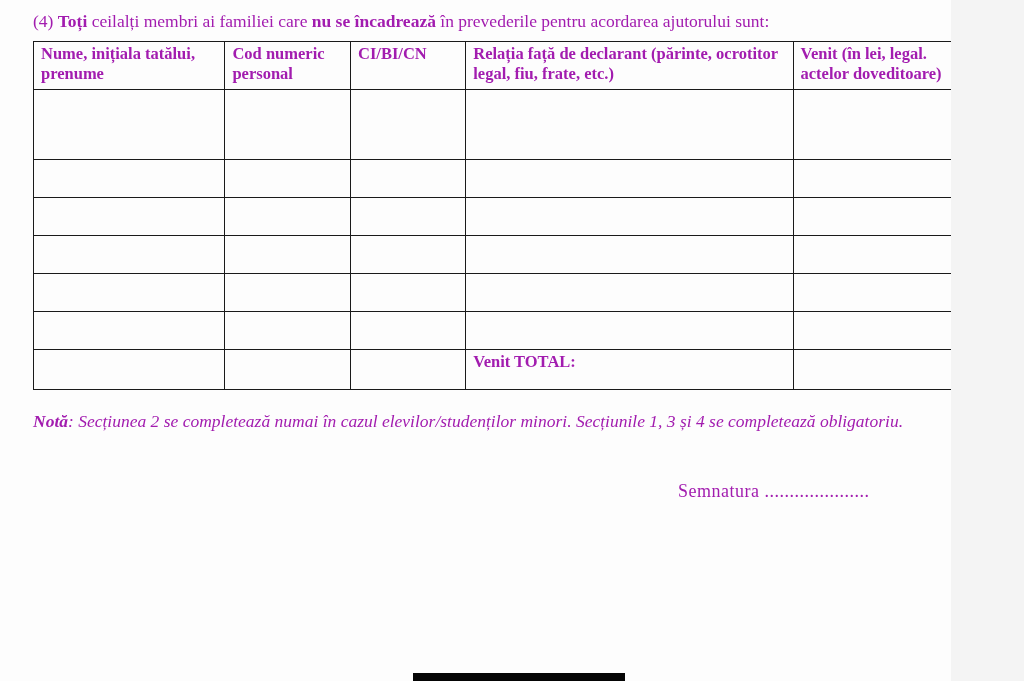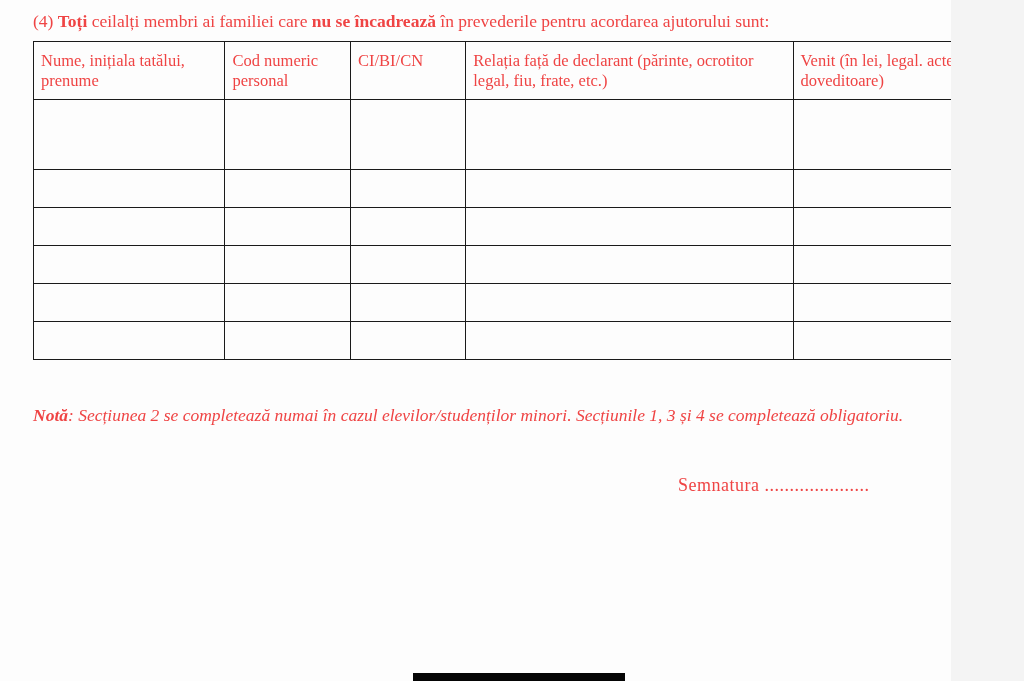--- a/index.html
+++ b/index.html
@@ -8,44 +8,44 @@
     background: #f4f4f4;
   }
   .page {
     position: relative;
     width: 951px;
     height: 681px;
     background: #fdfdfd;
     box-sizing: border-box;
     padding: 10px 36px 0 33px;
     font-family: "Liberation Serif", serif;
-    color: #ef4444;
+    color: #a21caf;
     overflow: hidden;
   }
   .intro {
     margin: 0 0 8px 0;
     font-size: 17.5px;
     line-height: 1.3;
     max-width: 952px;
   }
   .intro b { font-weight: bold; }
 
   table.form-table {
     border-collapse: collapse;
     width: 952px;
     table-layout: fixed;
   }
   table.form-table td, table.form-table th {
     border: 1.6px solid #1a1a1a;
-    padding: 9px 7px;
+    padding: 2px 7px;
     vertical-align: top;
     font-size: 16.5px;
     line-height: 1.2;
     text-align: left;
-    font-weight: normal;
+    font-weight: bold;
     overflow: hidden;
   }
   .col1 { width: 186px; }
   .col2 { width: 122px; }
   .col3 { width: 112px; }
   .col4 { width: 318px; }
   .col5 { width: 186px; }
 
   tr.header-row { height: 48px; }
   tr.empty-row { height: 38px; }
@@ -63,21 +63,21 @@
   tr.per-member-row { height: 38px; }
   td.per-member-cell {
     font-weight: bold;
     text-align: right;
     font-size: 17.5px;
     vertical-align: middle;
     padding-right: 10px;
   }
 
   .note {
-    margin-top: 44px;
+    margin-top: 20px;
     font-style: italic;
     font-size: 17.5px;
     line-height: 1.3;
     max-width: 930px;
   }
   .note p { margin: 0; }
   .note b { font-weight: bold; }
 
   .signature {
     margin-top: 48px;
@@ -155,20 +155,27 @@
           <td></td>
           <td></td>
         </tr>
         <tr class="empty-row">
           <td></td>
           <td></td>
           <td></td>
           <td></td>
           <td></td>
         </tr>
+        <tr class="total-row">
+        <td></td>
+        <td></td>
+        <td></td>
+        <td class="total-cell">Venit TOTAL:</td>
+        <td></td>
+      </tr>
     </tbody>
   </table>
 
 
   <div class="note">
     <p><b>Notă</b><span>: Secțiunea 2 se completează numai în cazul elevilor/studenților minori. Secțiunile 1, 3 și 4 se completează obligatoriu.</span></p>
   </div>
 
   <div class="signature">Semnatura .....................</div>
 

